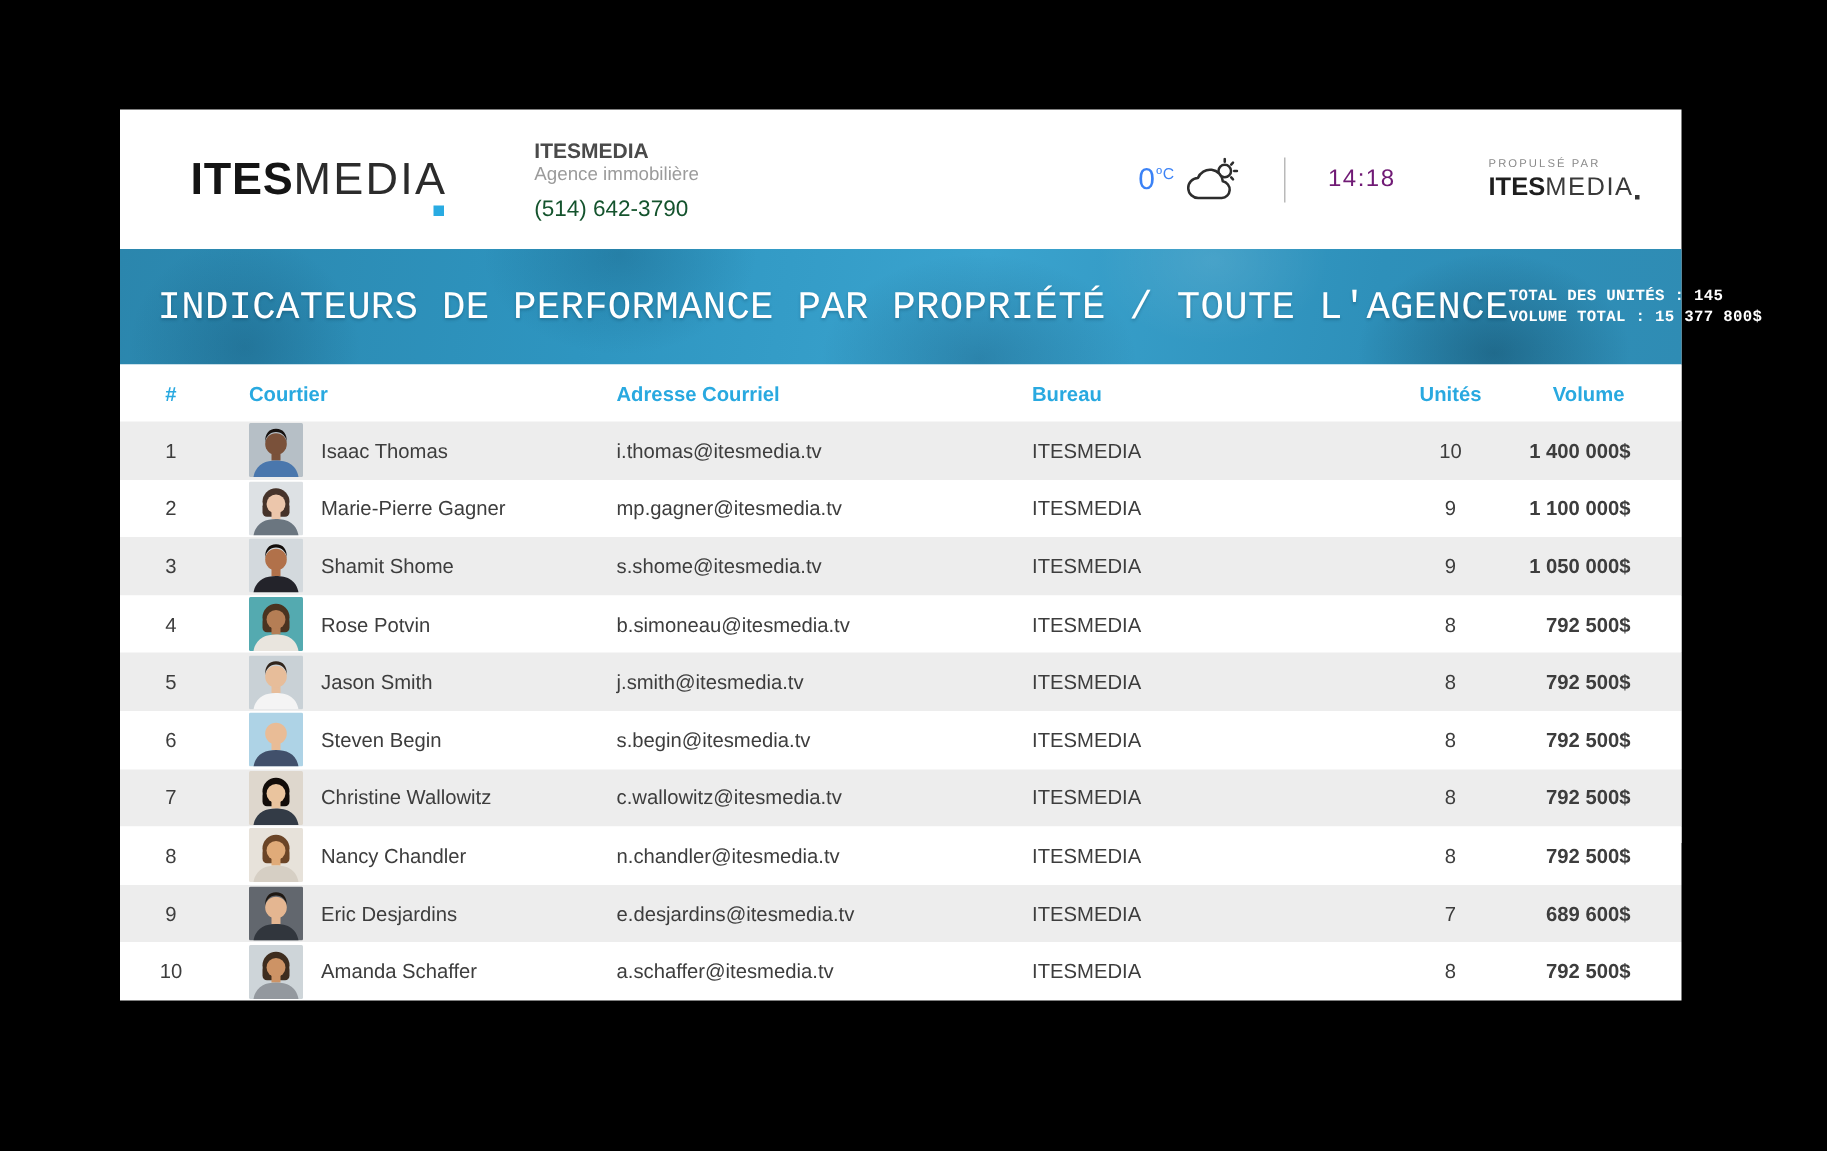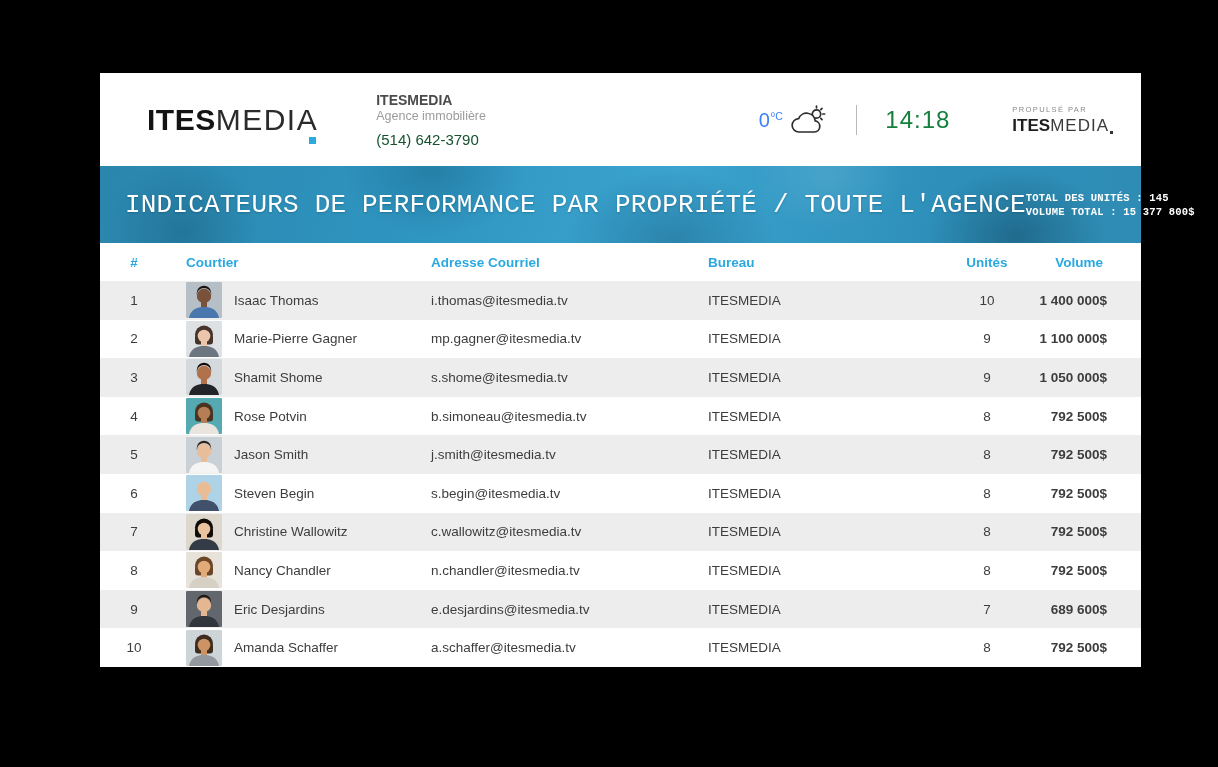--- a/index.html
+++ b/index.html
@@ -3,21 +3,21 @@
 <meta charset="utf-8">
 <style>
   * { box-sizing: border-box; }
   html,body { margin:0; padding:0; }
   body {
     width:1218px; height:767px; position:relative; overflow:hidden;
     background:#000;
     font-family:"Liberation Sans", sans-serif;
   }
   .card {
-    position:absolute; left:100px; top:73px; width:1041px; height:489px;
+    position:absolute; left:80px; top:73px; width:1041px; height:489px;
     background:#fff;
   }
 
   
   .topbar {
     height:93px; display:flex; align-items:center;
     padding:0 32px 0 47px;
   }
   .logo { position:relative; font-size:30px; line-height:1; white-space:nowrap; }
   .logo-bold  { font-weight:700; color:#141414; letter-spacing:.5px; }
@@ -30,21 +30,21 @@
   .company-phone { font-size:15px; color:#14532d; margin-top:8px; }
 
   .spacer { flex:1; }
 
   .weather { display:flex; align-items:center; gap:7px; }
   .temp { font-size:20px; color:#3b82f6; line-height:1; }
   .unit { font-size:10.5px; position:relative; top:-7px; margin-left:1px; letter-spacing:.5px; }
   .weather svg { display:block; }
 
   .vdiv { width:1px; height:30px; background:#b9b9b9; margin:0 28px; }
-  .clock { font-size:24px; color:#15803d; letter-spacing:1px; }
+  .clock { font-size:16px; color:#701a75; letter-spacing:1px; }
 
   .powered { margin-left:62px; }
   .powered-label { font-size:7.5px; color:#8a8a8a; letter-spacing:1.4px; }
   .powered-logo  { position:relative; display:inline-block; font-size:17px; line-height:1; margin-top:3px; }
   .plogo-bold  { font-weight:700; color:#1e1e1e; }
   .plogo-light { font-weight:300; color:#3a3a3a; letter-spacing:1px; }
   .plogo-dot { position:absolute; right:-4px; bottom:0; width:3px; height:3px; background:#333; }
 
   
   .banner {

